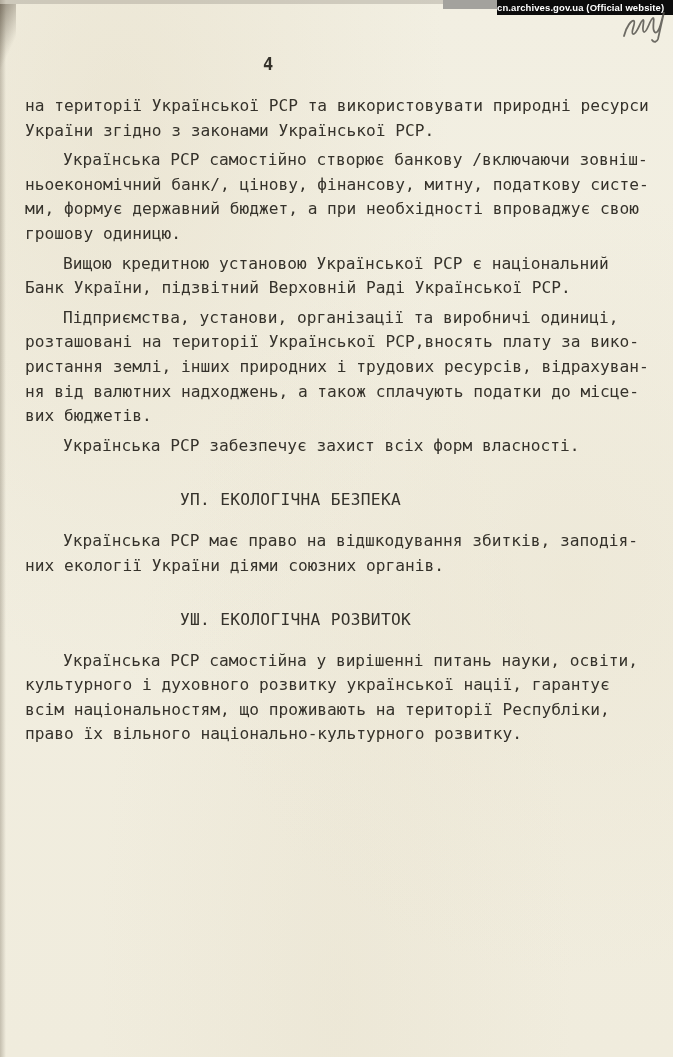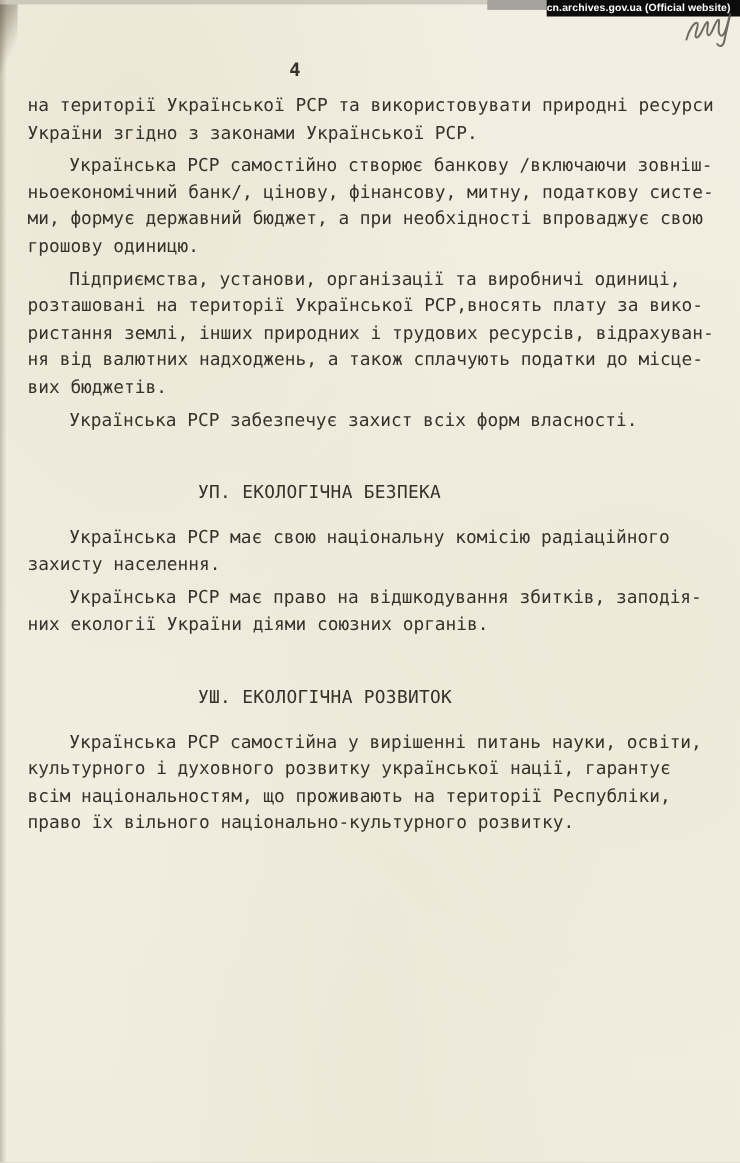--- a/index.html
+++ b/index.html
@@ -54,33 +54,33 @@
   }
   
   .page-number {
     position: absolute; left: 263px; top: 54px;
     font-size: 17px;
     color: #35322b;
     font-weight: bold;
     letter-spacing: 0.5px;
   }
   .text-body {
-    position: absolute; left: 25px; top: 84px; width: 630px;
+    position: absolute; left: 25px; top: 94px; width: 630px;
     color: #35322b;
     font-size: 16.2px;
     line-height: 24.6px;
   }
   .para {
     margin: 0 0 5px 0;
     white-space: pre-line;
     text-indent: 38px;
   }
   .para.noindent { text-indent: 0; }
   .heading {
-    margin: 42px 0 16px 0;
+    margin: 30px 0 16px 0;
     padding-left: 155px;
     font-size: 16.2px;
     font-weight: normal;
     line-height: 24.6px;
     letter-spacing: 0.3px;
     white-space: nowrap;
   }
 </style>
 </head>
 <body>
@@ -102,31 +102,31 @@
 
   <div class="page-number">4</div>
 
   <div class="text-body">
     <p class="para noindent">на території Української РСР та використовувати природні ресурси
 України згідно з законами Української РСР.</p>
     <p class="para">Українська РСР самостійно створює банкову /включаючи зовніш-
 ньоекономічний банк/, цінову, фінансову, митну, податкову систе-
 ми, формує державний бюджет, а при необхідності впроваджує свою
 грошову одиницю.</p>
+    <p class="para">Вищою кредитною установою Української РСР є національний
+Банк України, підзвітний Верховній Раді Української РСР.</p>
     <p class="para">Підприємства, установи, організації та виробничі одиниці,
 розташовані на території Української РСР,вносять плату за вико-
 ристання землі, інших природних і трудових ресурсів, відрахуван-
 ня від валютних надходжень, а також сплачують податки до місце-
 вих бюджетів.</p>
     <p class="para">Українська РСР забезпечує захист всіх форм власності.</p>
 
     <h2 class="heading">УП. ЕКОЛОГІЧНА БЕЗПЕКА</h2>
 
-    <p class="para">Українська РСР має свою національну комісію радіаційного
-захисту населення.</p>
     <p class="para">Українська РСР має право на відшкодування збитків, заподія-
 них екології України діями союзних органів.</p>
 
     <h2 class="heading">УШ. ЕКОЛОГІЧНА РОЗВИТОК</h2>
 
     <p class="para">Українська РСР самостійна у вирішенні питань науки, освіти,
 культурного і духовного розвитку української нації, гарантує
 всім національностям, що проживають на території Республіки,
 право їх вільного національно-культурного розвитку.</p>
   </div>

